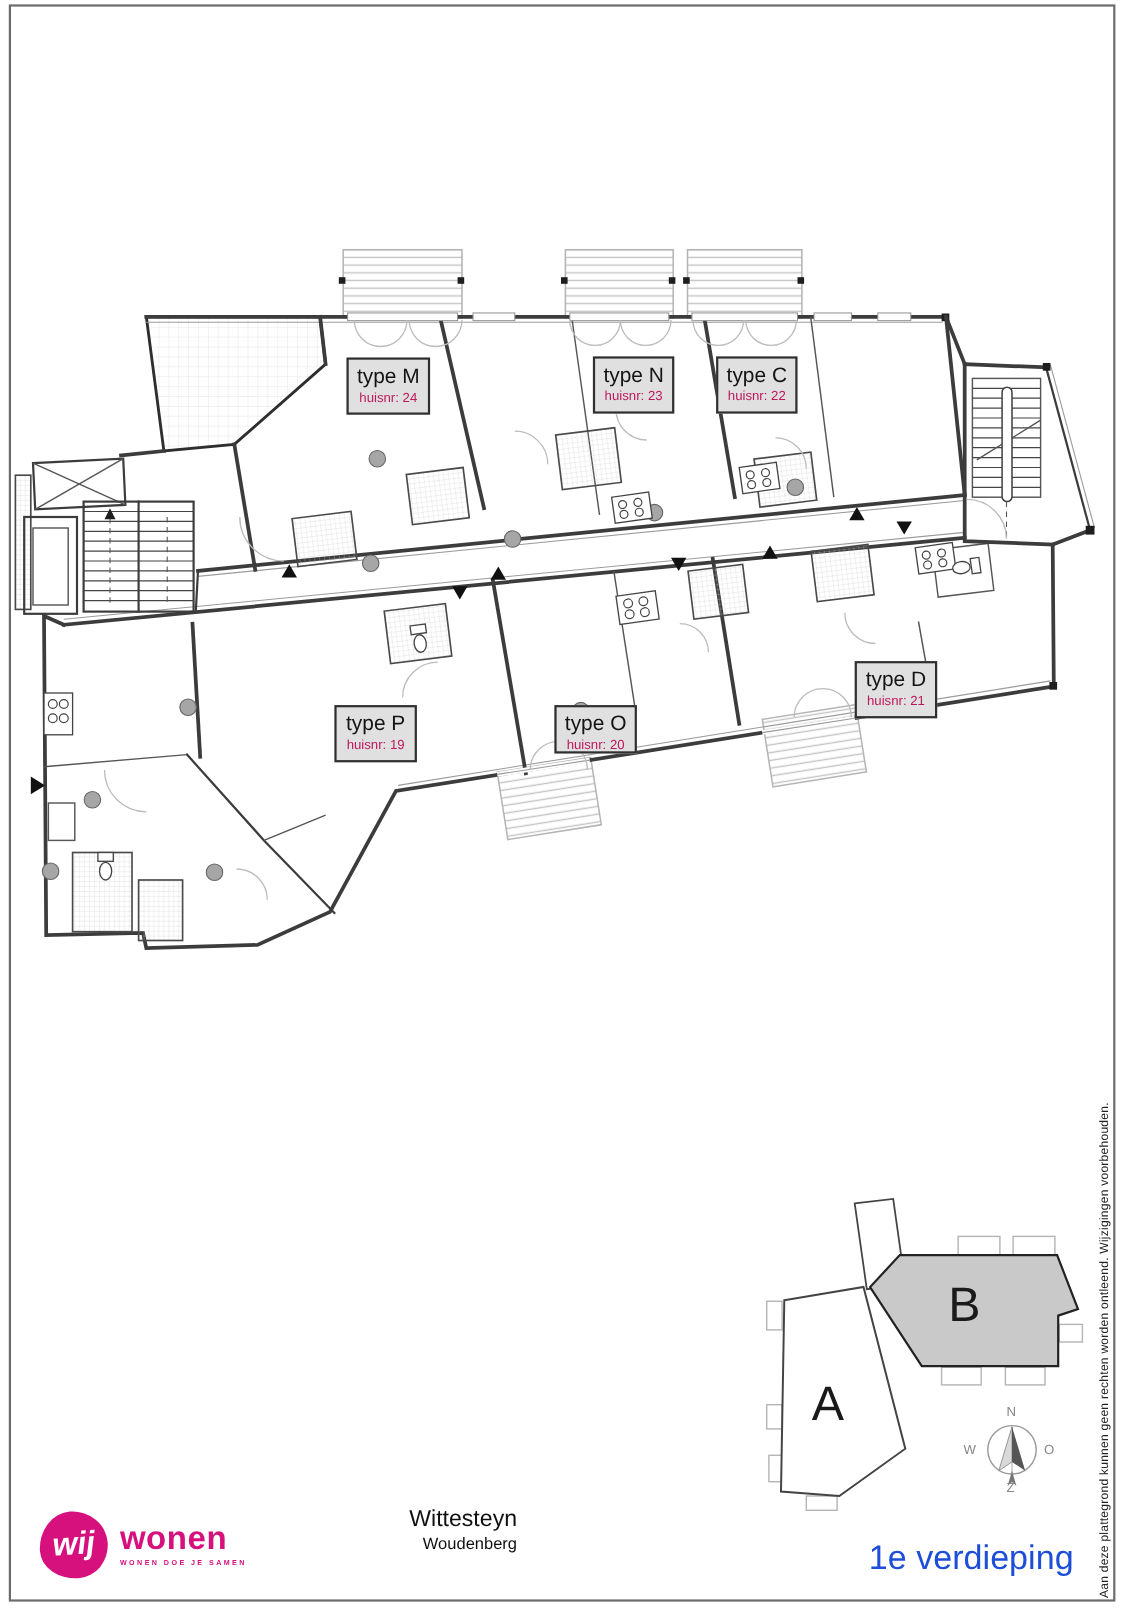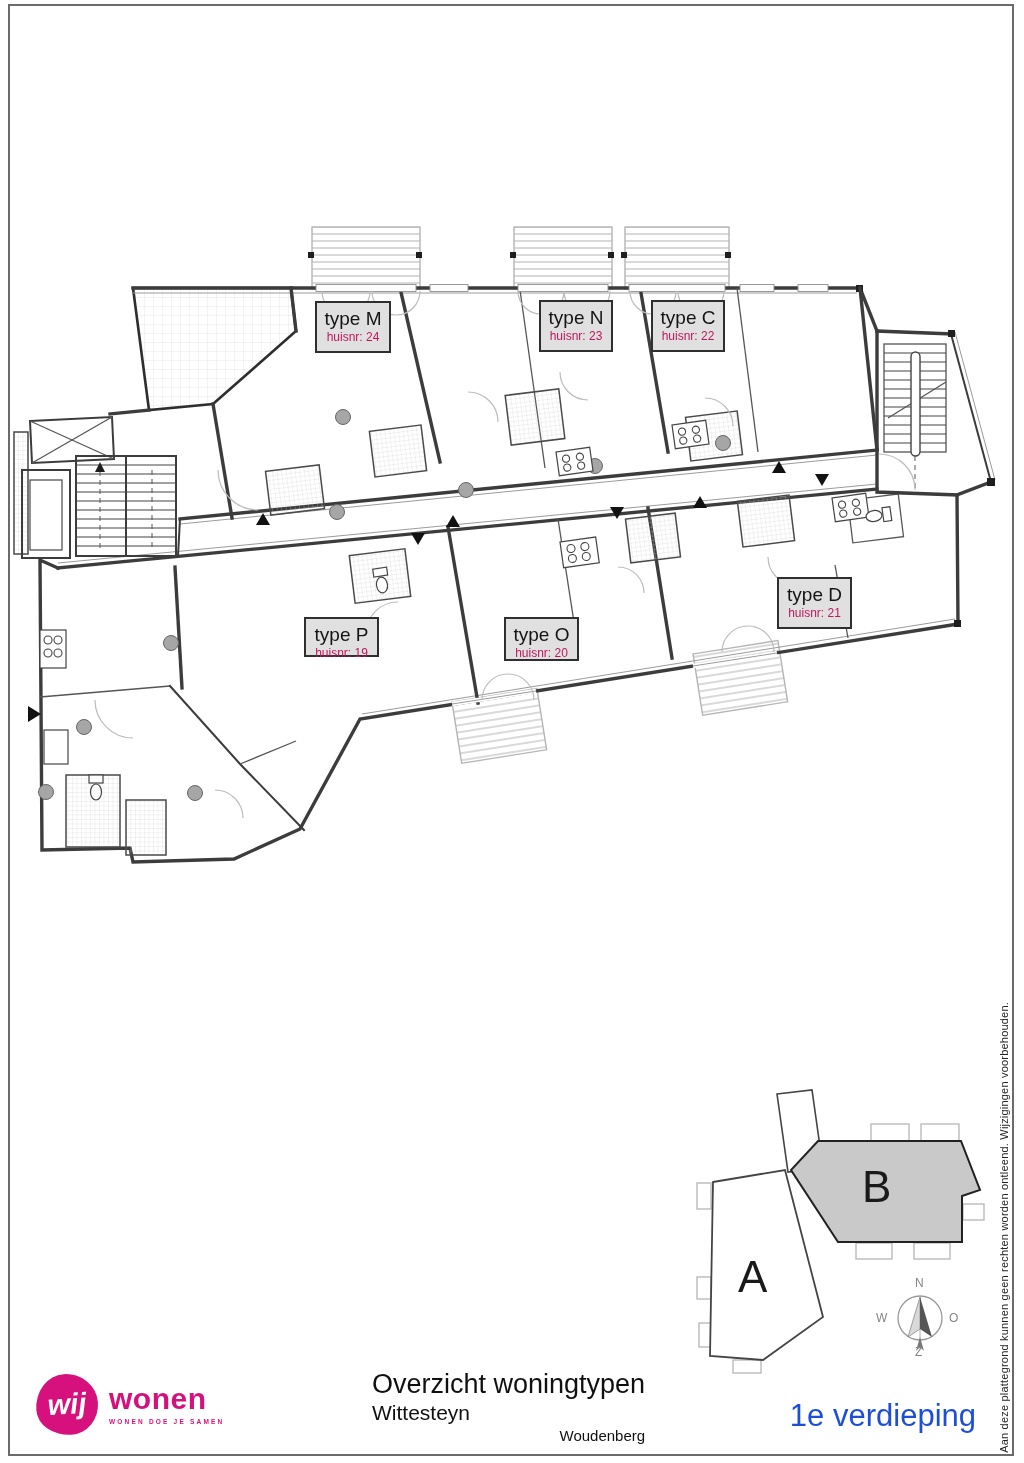--- a/index.html
+++ b/index.html
@@ -18,21 +18,21 @@
   .blk{fill:#1e1e1e;}
   .col{fill:#a6a6a6;stroke:#666;stroke-width:1;}
   .fixture rect,.fixture ellipse{fill:#fff;stroke:#444;stroke-width:1.2;}
   .fixture circle{fill:none;stroke:#444;stroke-width:1.1;}
   .hatchfill{fill:url(#gt);stroke:#4a4a4a;stroke-width:1.5;}
   .deckrect{fill:url(#deck);stroke:#b5b5b5;stroke-width:1.4;}
   .win{fill:#fdfdfd;stroke:#8f8f8f;stroke-width:0.9;}
 
   
   .unit-label{position:absolute;background:var(--label-fill,#e0e0e0);border:2px solid #2f2f2f;
-      text-align:center;color:#141414;box-sizing:border-box;padding-top:5px;}
+      text-align:center;color:#141414;box-sizing:border-box;padding-top:5px;margin-top:24px;}
   .unit-label .t{font-size:19px;line-height:21px;display:block;}
   .unit-label .h{font-size:12px;line-height:16px;display:block;color:#be185d;}
 
   
   .site-letter{position:absolute;font-size:44px;color:#1a1a1a;}
   .compass-letter{position:absolute;font-size:12px;color:#868686;}
 
   
   .footer-logo{position:absolute;left:36px;top:1374px;display:flex;align-items:center;gap:11px;}
   .logo-blob{width:62px;height:61px;background:var(--brand-pink,#d6117e);
@@ -332,21 +332,21 @@
     <span class="h">huisnr: 24</span>
   </div>
   <div class="unit-label" style="left:539px;top:300px;width:74px;height:52px">
     <span class="t">type N</span>
     <span class="h">huisnr: 23</span>
   </div>
   <div class="unit-label" style="left:651px;top:300px;width:74px;height:52px">
     <span class="t">type C</span>
     <span class="h">huisnr: 22</span>
   </div>
-  <div class="unit-label" style="left:304px;top:617px;width:75px;height:40px">
+  <div class="unit-label" style="left:304px;top:617px;width:75px;height:52px">
     <span class="t">type P</span>
     <span class="h">huisnr: 19</span>
   </div>
   <div class="unit-label" style="left:504px;top:617px;width:75px;height:44px">
     <span class="t">type O</span>
     <span class="h">huisnr: 20</span>
   </div>
   <div class="unit-label" style="left:777px;top:577px;width:75px;height:52px">
     <span class="t">type D</span>
     <span class="h">huisnr: 21</span>
@@ -364,21 +364,20 @@
     <div class="logo-blob">
       <span>wij</span>
     </div>
     <div class="logo-text">
       <span class="logo-name">wonen</span>
       <span class="logo-tagline">WONEN DOE JE SAMEN</span>
     </div>
   </div>
 
   <div class="title-block">
-    <div class="doc-title">Overzicht woningtypen</div>
     <div class="doc-project">Wittesteyn</div>
     <div class="doc-city">Woudenberg</div>
   </div>
 
   <div class="floor-label">1e verdieping</div>
 
   <div class="disclaimer">Aan deze plattegrond kunnen geen rechten worden ontleend. Wijzigingen voorbehouden.</div>
 </div>
 
 </body></html>

